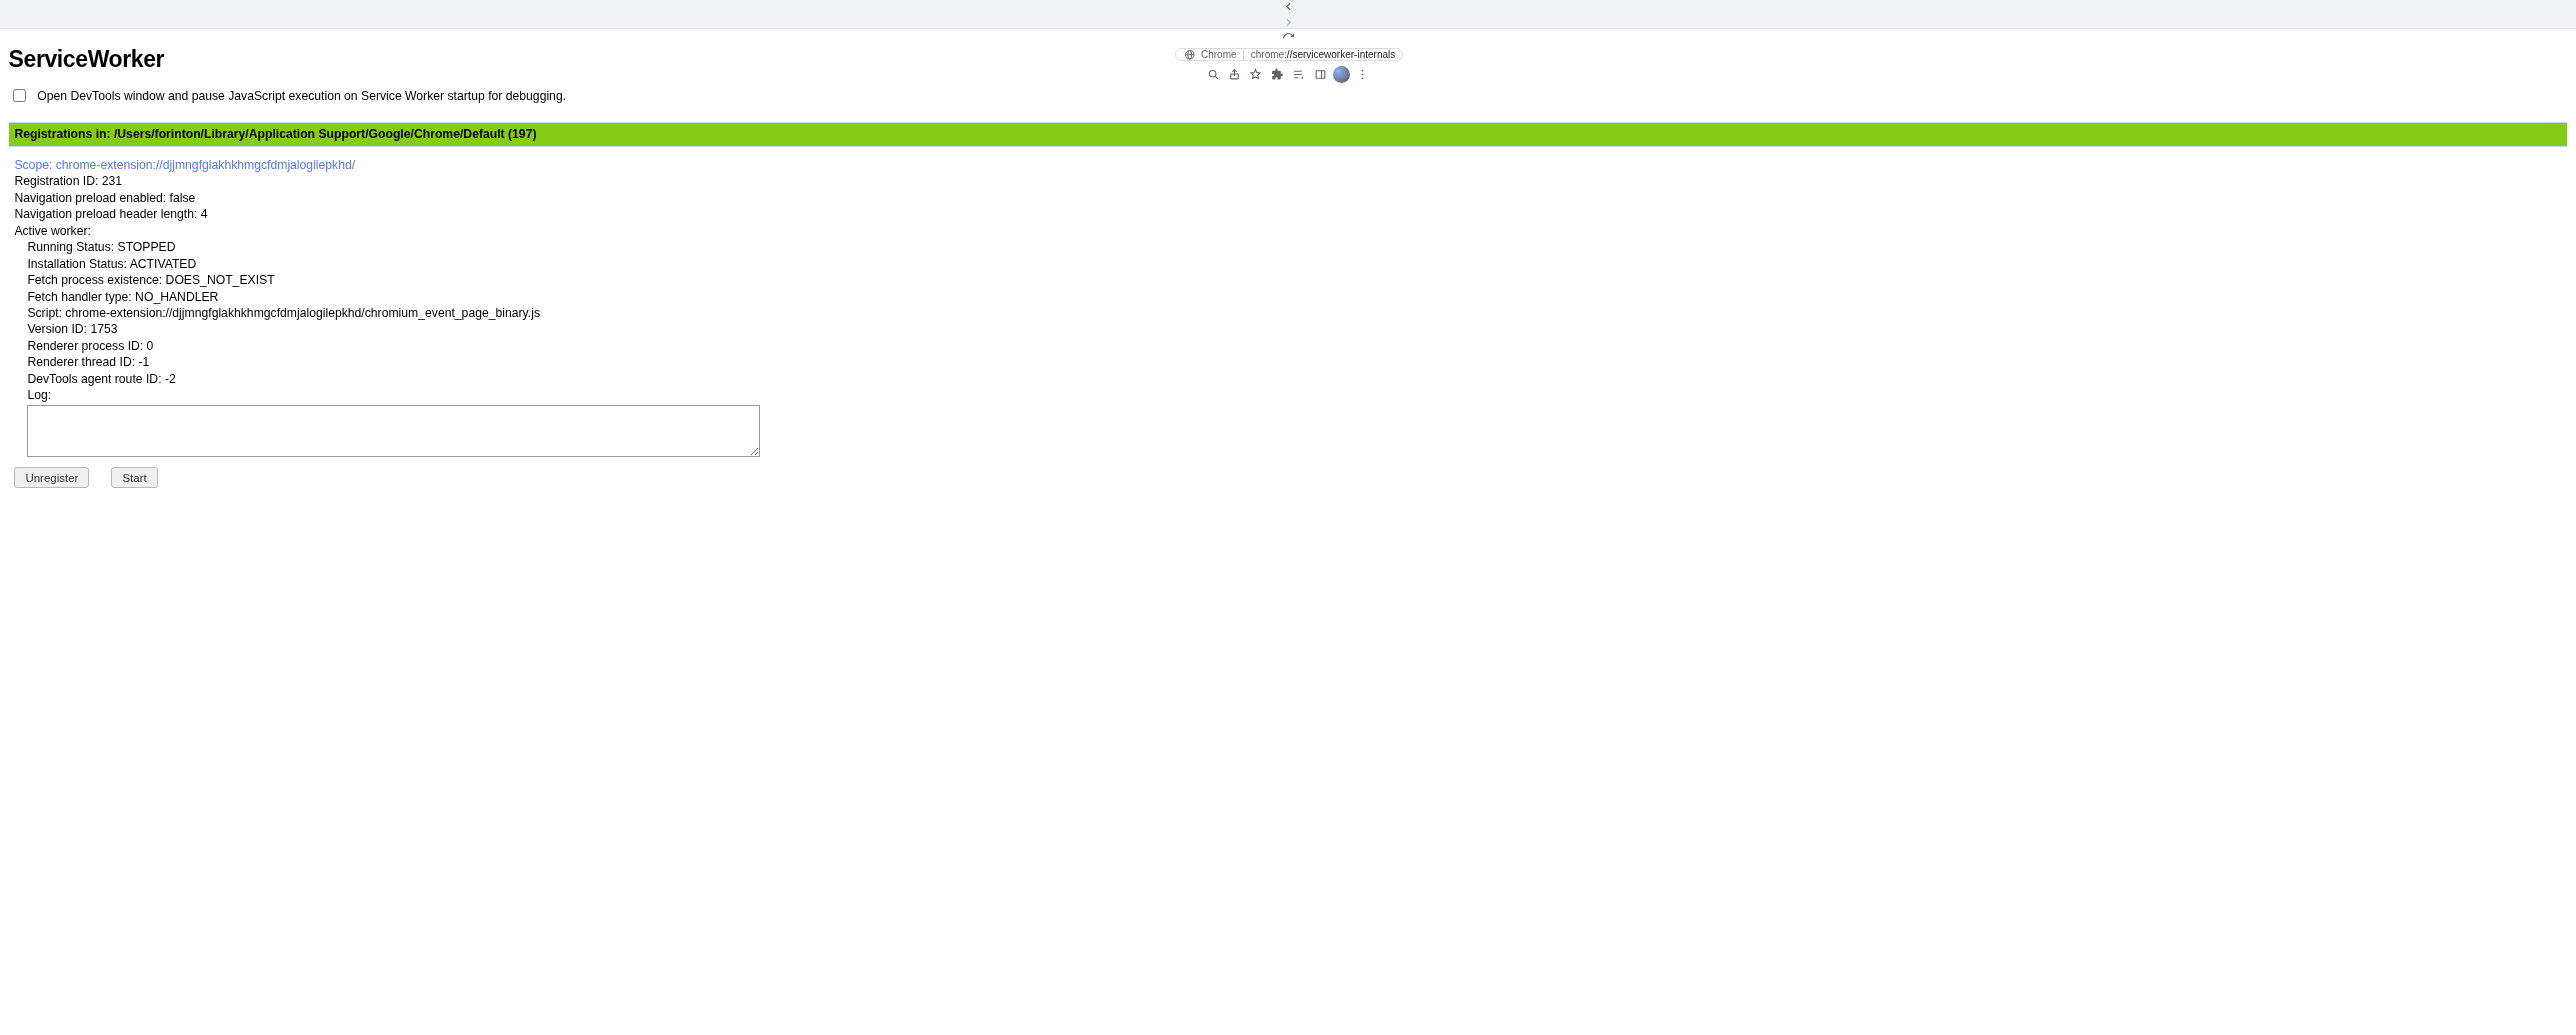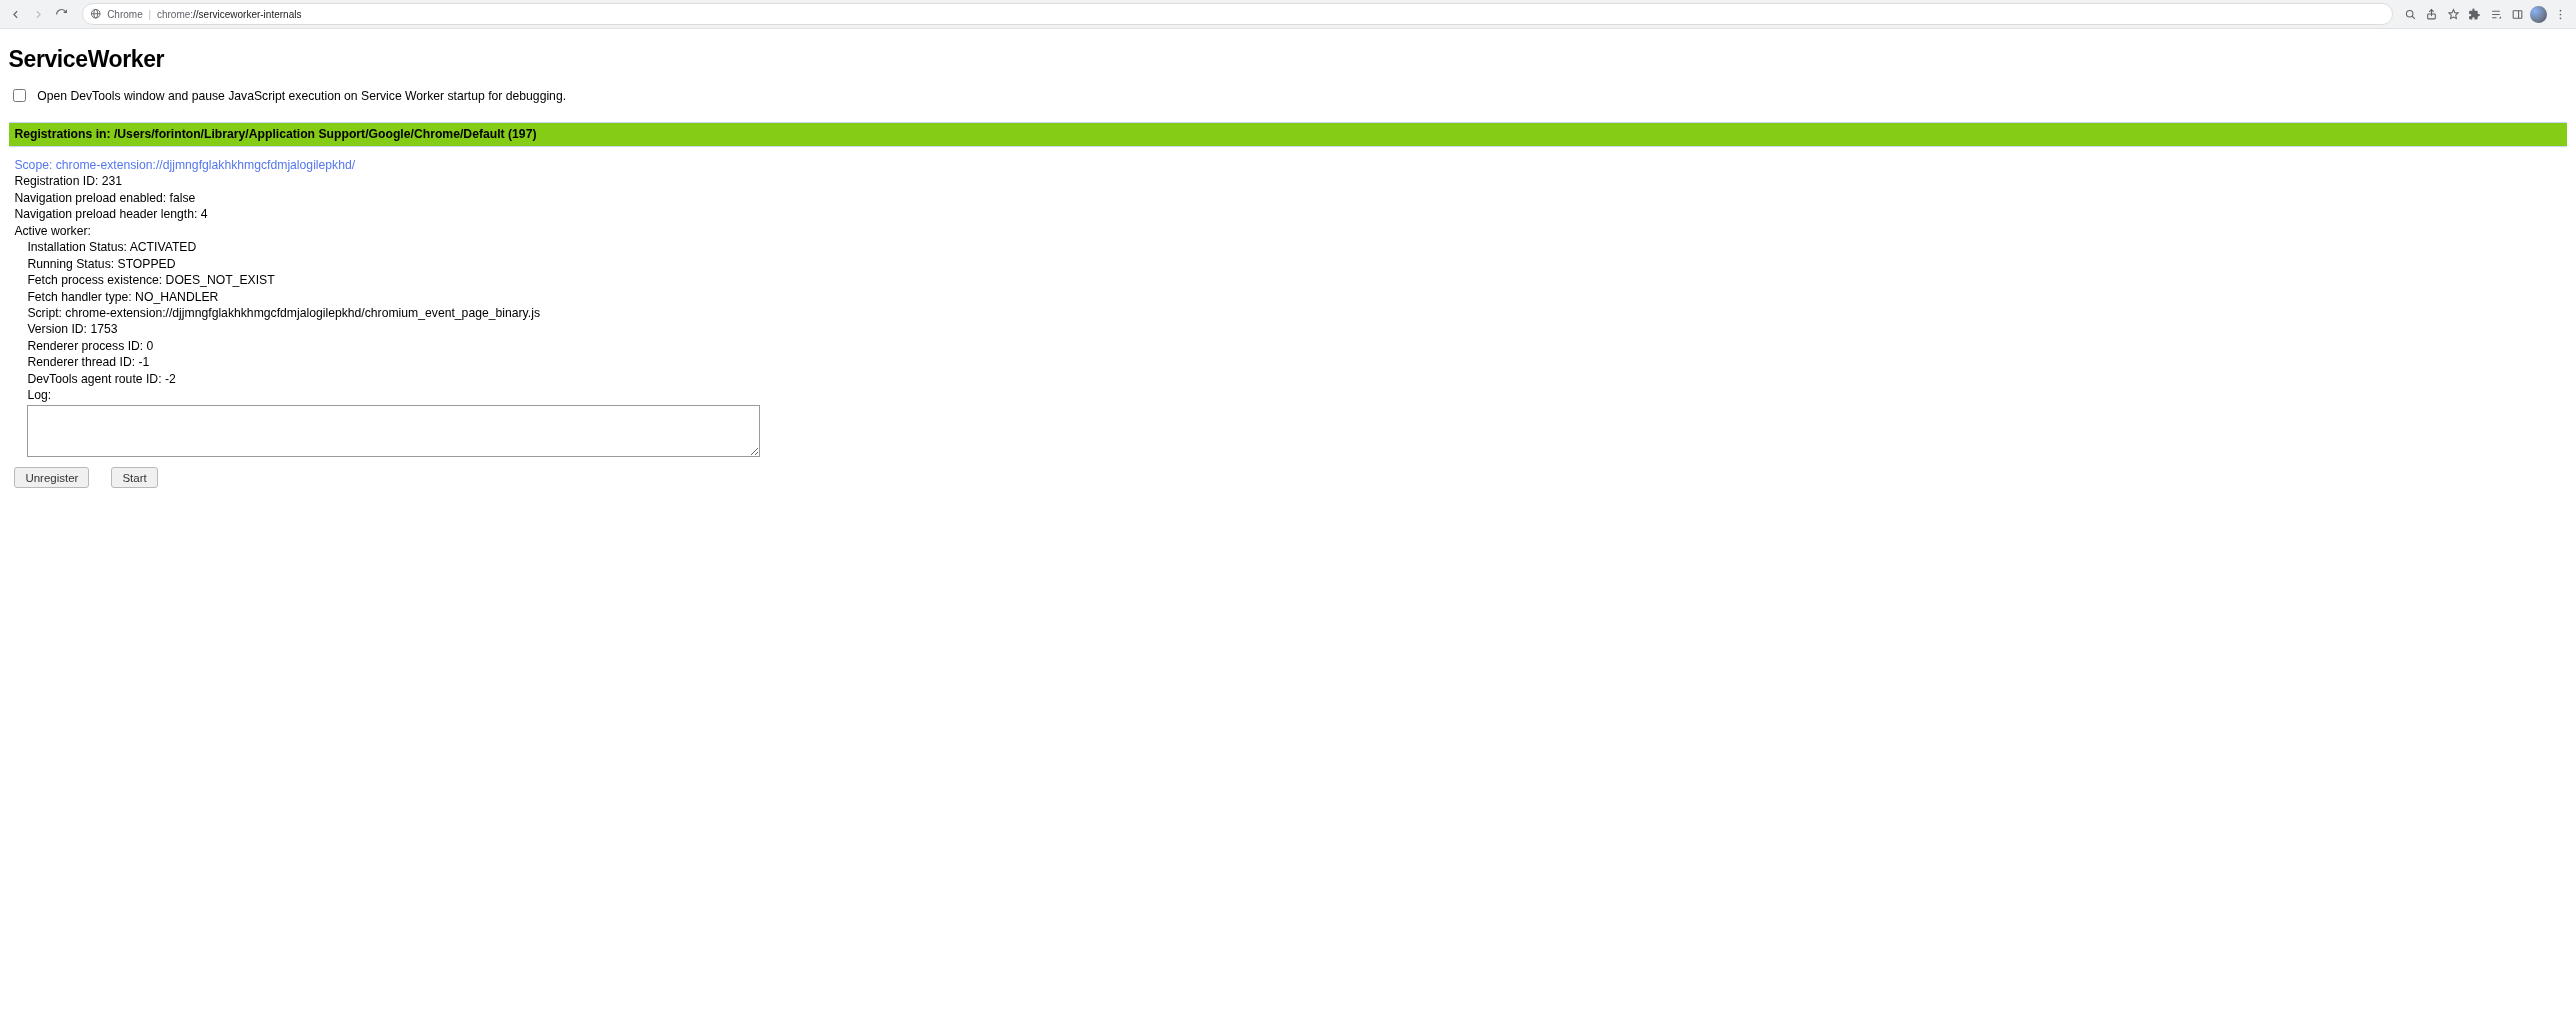--- a/index.html
+++ b/index.html
@@ -13,20 +13,21 @@
   }
   
   .toolbar {
     display: flex;
     align-items: center;
     height: 29px;
     background: #f1f2f3;
     border-bottom: 0.7px solid #e1e2e3;
     padding: 0 5.8px;
     gap: 2.9px;
+    flex-direction: column;
   }
   .tb-btn {
     width: 20px;
     height: 20px;
     display: flex;
     align-items: center;
     justify-content: center;
     border-radius: 10px;
     color: #5f6368;
   }
@@ -218,22 +219,22 @@
   </label>
 
   <div class="section-header">Registrations in: /Users/forinton/Library/Application Support/Google/Chrome/Default (197)</div>
 
   <div class="reg">
     <a href="#" class="scope-link">Scope: chrome-extension://djjmngfglakhkhmgcfdmjalogilepkhd/</a>
     <div>Registration ID: 231</div>
     <div>Navigation preload enabled: false</div>
     <div>Navigation preload header length: 4</div>
     <div>Active worker:</div>
+    <div class="indent">Running Status: STOPPED</div>
     <div class="indent">Installation Status: ACTIVATED</div>
-    <div class="indent">Running Status: STOPPED</div>
     <div class="indent">Fetch process existence: DOES_NOT_EXIST</div>
     <div class="indent">Fetch handler type: NO_HANDLER</div>
     <div class="indent">Script: chrome-extension://djjmngfglakhkhmgcfdmjalogilepkhd/chromium_event_page_binary.js</div>
     <div class="indent">Version ID: 1753</div>
     <div class="indent">Renderer process ID: 0</div>
     <div class="indent">Renderer thread ID: -1</div>
     <div class="indent">DevTools agent route ID: -2</div>
     <div class="indent">Log:</div>
     <textarea class="log-area" style=""></textarea>
 

